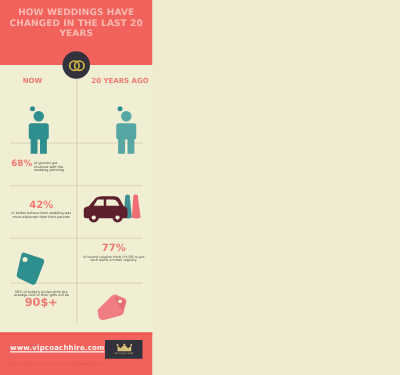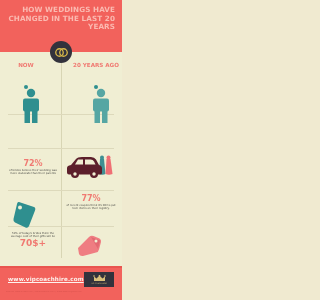--- a/index.html
+++ b/index.html
@@ -14,21 +14,21 @@
 
   
   .header{
     position:absolute;top:0;left:0;width:122px;height:52px;
     background:#f2625c;
     display:flex;align-items:flex-start;justify-content:center;
   }
   .title{
     margin-top:6px;
     width:108px;
-    text-align:right;
+    text-align:center;
     color:#fbb9b0;
     font-size:7.2px;
     line-height:8.6px;
     letter-spacing:0.1px;
     font-weight:bold;
     text-transform:uppercase;
   }
 
   
   .rings-badge{
@@ -195,23 +195,27 @@
     </div>
     <div class="person r">
       <svg width="26" height="36" viewBox="0 0 26 36">
         <circle cx="13" cy="5" r="4.2" fill="#56a6a3"></circle>
         <rect x="5" y="10.5" width="16" height="13" rx="2" fill="#56a6a3"></rect>
         <rect x="6.5" y="23" width="5.5" height="12" fill="#56a6a3"></rect>
         <rect x="14" y="23" width="5.5" height="12" fill="#56a6a3"></rect>
       </svg>
     </div>
 
+    <div class="stat r1l">
+      <span class="statnum">68%</span>
+      <span class="stattxt">of grooms got involved with the wedding planning</span>
+    </div>
 
     <div class="stat r2l">
-      <span class="statnum">72%</span>
+      <span class="statnum">42%</span>
       <span class="stattxt">of brides believe their wedding was more elaborate than their parents</span>
     </div>
 
     <div class="car-wrap">
       <svg width="52" height="30" viewBox="0 0 104 60">
 
         <g>
           <path d="M74 14 q4 -5 8 0 l3 30 q-6 3 -13 0 z" fill="#3f8f92"></path>
           <circle cx="78" cy="11" r="4" fill="#3f8f92"></circle>
           <path d="M87 14 q4 -5 8 0 l4 30 q-7 3 -14 0 z" fill="#ef6f74"></path>
@@ -237,21 +241,21 @@
       </svg>
     </div>
 
     <div class="stat r3r">
       <span class="statnum">77%</span>
       <span class="stattxt">of recent couples think it's OK to put tech items on their registry.</span>
     </div>
 
     <div class="stat r4l">
       <span class="stattxt">59% of today's brides think the average cost of their gifts will be</span>
-      <span class="statnum">70$+</span>
+      <span class="statnum">90$+</span>
     </div>
 
     <div class="ptag-wrap">
       <svg width="26" height="24" viewBox="0 0 52 48">
         <path d="M4 28 L26 6 Q30 2 35 4 L47 9 Q51 11 50 16 L46 31 Q45 36 40 37 L14 44 Q8 45 6 40 Z" fill="#ef7d82"></path>
         <path d="M30 6 L48 13 L44 30 Z" fill="#e26a72"></path>
         <circle cx="40" cy="14" r="3" fill="#f0eed3"></circle>
       </svg>
     </div>
 

